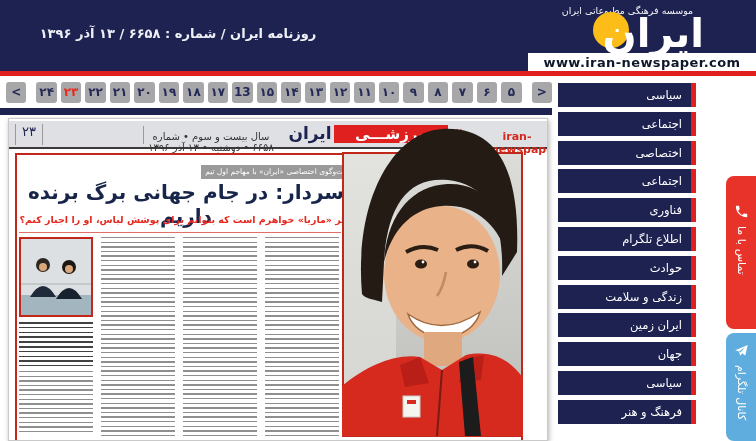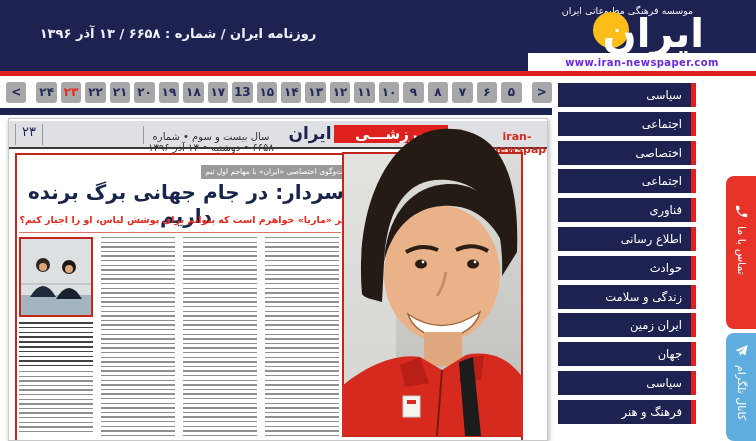--- a/index.html
+++ b/index.html
@@ -12,21 +12,21 @@
   .issue-line { position:absolute; left:38px; top:26px; width:280px; text-align:center;
                 color:#eef0f6; font-size:13px; direction:rtl;font-weight:bold; }
   .tagline { position:absolute; right:16px; top:5px; width:225px; text-align:center;
              color:#f3f4f8; font-size:9.5px; direction:rtl; }
   .logo { position:absolute; right:52px; top:11px; height:48px; }
   .logo-circle { position:absolute; left:-10px; top:1px; width:36px; height:36px;
                  border-radius:50%; background:#fdbd19; }
   .logo-text { position:relative; color:#fff; font-size:40px; font-weight:bold; line-height:44px; }
   .url-strip { position:absolute; right:0; top:53px; width:228px; height:18px; background:#fff;
                display:flex; align-items:center; justify-content:center; }
-  .url-strip span { color:#6d28d9; font-size:10px; font-weight:bold; letter-spacing:.4px; }
+  .url-strip span { color:#0f172a; font-size:13px; font-weight:bold; letter-spacing:.4px; }
   .red-stripe { position:absolute; left:0; top:71px; width:756px; height:5px; background:#e0201f; }
 
   
   .pagination { position:absolute; left:0; top:76px; width:552px; height:32px; background:#fff;
                 display:flex; align-items:center; gap:4px; padding-left:6px; }
   .pg { width:21px; height:21px; border:none; border-radius:3px; background:#a7a7a9;
         color:#232a57; font-size:12px; font-weight:bold; font-family:"DejaVu Sans",sans-serif;
         display:flex; align-items:center; justify-content:center; cursor:pointer; padding:0; }
   .pg.active { color:#e8291f; }
   .pg.prev { margin-right:6px; } .pg.next { margin-left:6px; }
@@ -214,21 +214,21 @@
       </div>
     </div>
   </main>
 
   <aside class="sidebar">
     <div class="menu-item">سیاسی</div>
     <div class="menu-item">اجتماعی</div>
     <div class="menu-item">اختصاصی</div>
     <div class="menu-item">اجتماعی</div>
     <div class="menu-item">فناوری</div>
-    <div class="menu-item">اطلاع رسانی</div>
+    <div class="menu-item">اطلاع تلگرام</div>
     <div class="menu-item">حوادث</div>
     <div class="menu-item">زندگی و سلامت</div>
     <div class="menu-item">ایران زمین</div>
     <div class="menu-item">جهان</div>
     <div class="menu-item">سیاسی</div>
     <div class="menu-item">فرهنگ و هنر</div>
   </aside>
 
   <div class="tab contact">
     <span class="tab-icon">

